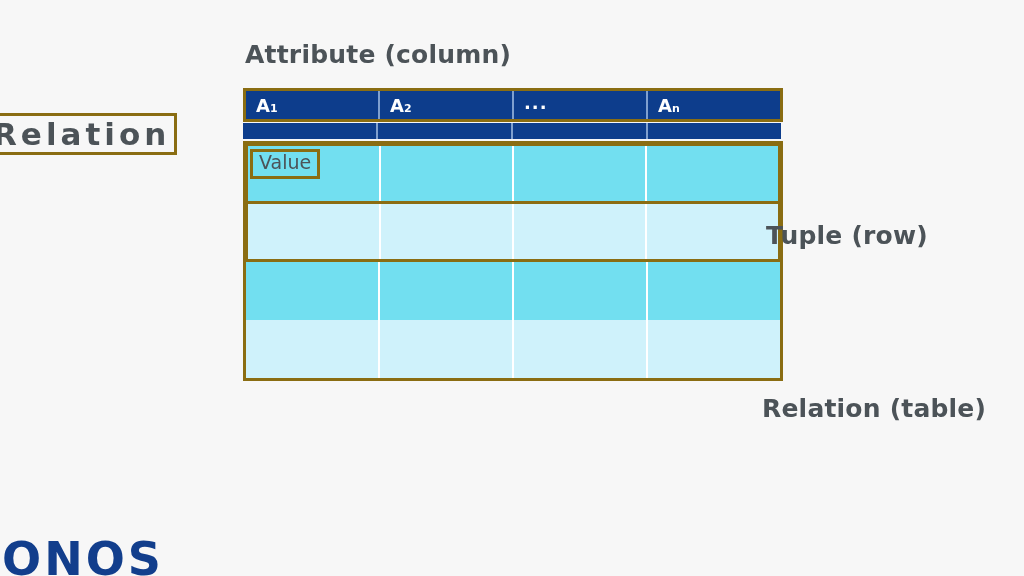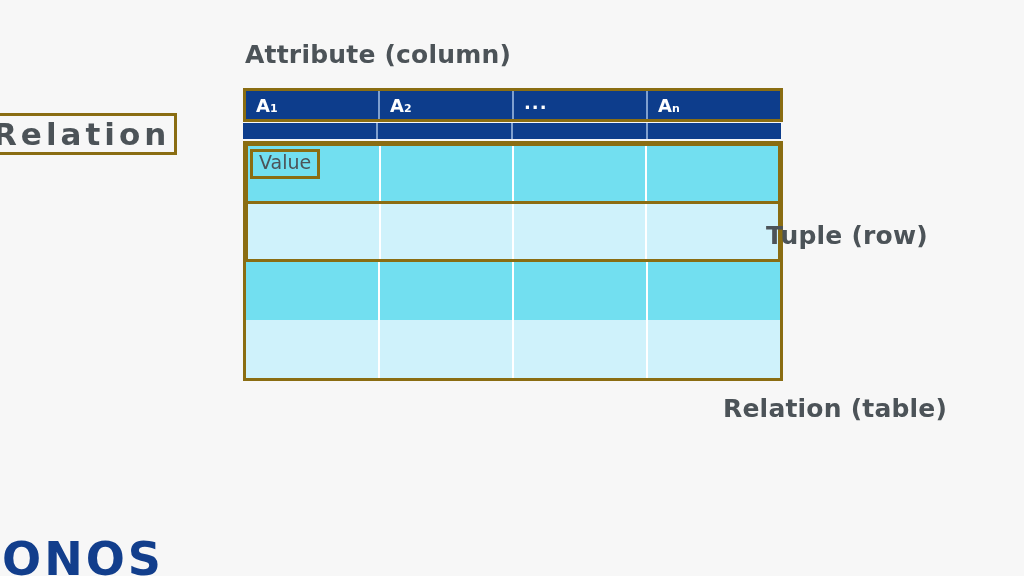--- a/index.html
+++ b/index.html
@@ -31,21 +31,21 @@
     left: 245px;
     top: 40px;
     font-size: 25px;
   }
   #label-tuple {
     left: 766px;
     top: 221px;
     font-size: 25px;
   }
   #label-relation-table {
-    left: 723px;
+    left: 762px;
     top: 394px;
     font-size: 25px;
   }
 
   
   #relation-wrap {
     left: -14px;
     top: 113px;
     height: 42px;
     display: flex;

